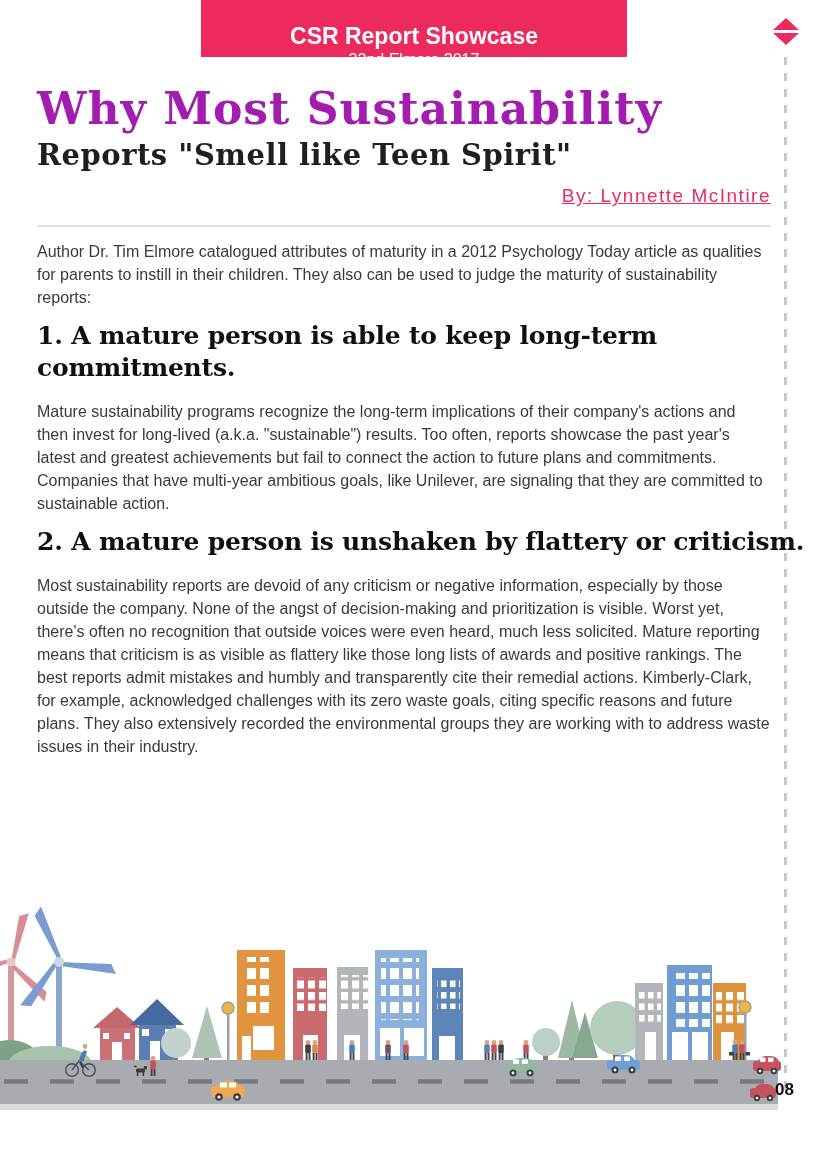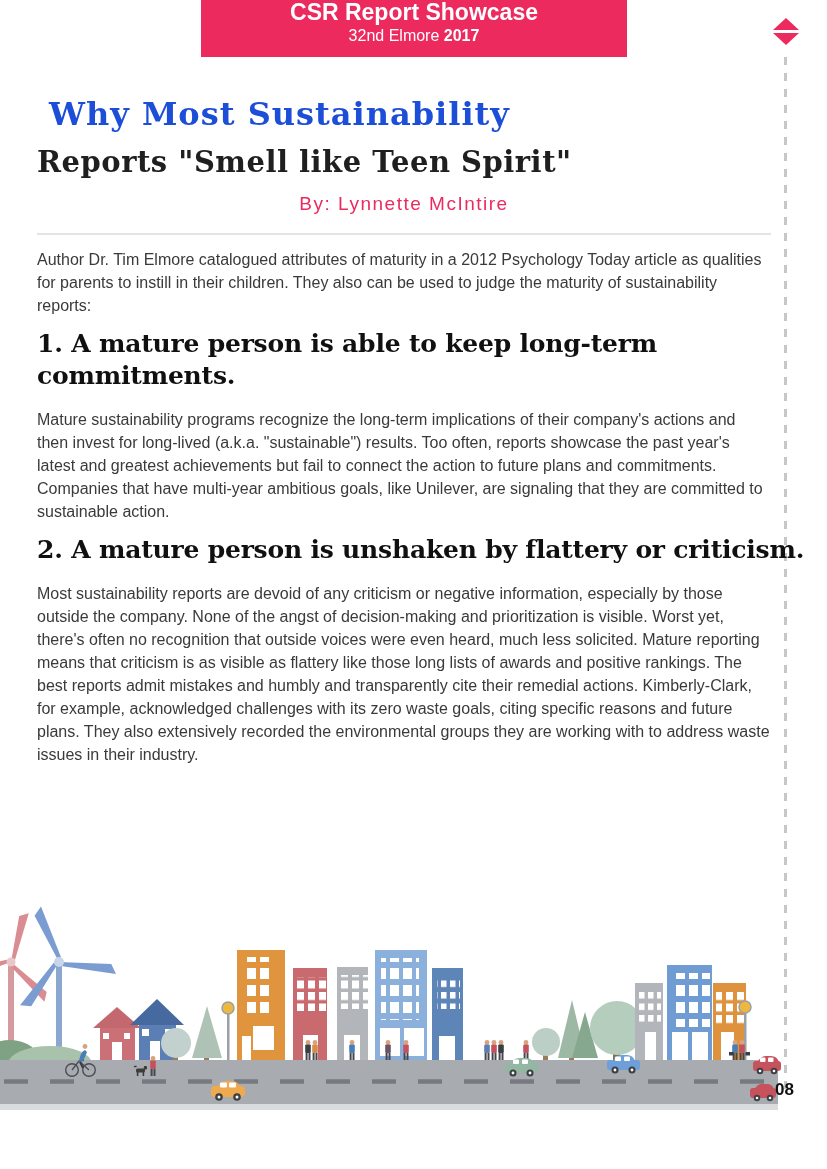--- a/index.html
+++ b/index.html
@@ -1,39 +1,39 @@
 <!DOCTYPE html>
 <html><head>
 <meta charset="utf-8">
 <style>
   html,body{margin:0;padding:0;background:#fff;}
   .page{position:relative;width:827px;height:1169px;background:#fff;overflow:hidden;
         font-family:"Liberation Sans",sans-serif;}
   
   .banner{position:absolute;left:201px;top:0;width:426px;height:57px;background:#ec2a5e;
-          color:#fff;text-align:center;box-sizing:border-box;padding-top:0;}
+          color:#fff;text-align:center;box-sizing:border-box;padding-top:24px;}
   .banner-title{font-size:23px;font-weight:bold;line-height:1.1;}
   .banner-sub{font-size:16px;margin-top:2px;}
-  .banner-sub .bold{font-weight:bold;}
+  .banner-sub .bold{font-weight:normal;}
   
   .diamond{position:absolute;left:773px;top:18px;width:26px;}
   .diamond .tri-up{width:0;height:0;border-left:13px solid transparent;border-right:13px solid transparent;
                    border-bottom:12px solid #ec2a5e;}
   .diamond .tri-down{width:0;height:0;border-left:13px solid transparent;border-right:13px solid transparent;
                      border-top:12px solid #ec2a5e;margin-top:3px;}
   
   .dash-line{position:absolute;left:784px;top:57px;width:3px;height:1033px;
              background:repeating-linear-gradient(to bottom,#c7c7c7 0 8px,transparent 8px 16px);}
   
   .content{position:absolute;left:37px;top:84px;width:734px;}
-  .title-accent{font-family:"DejaVu Serif",serif;font-weight:bold;font-size:32px;line-height:1.15;
-                color:#1d4ed8;letter-spacing:1px;margin:12px;}
+  .title-accent{font-family:"DejaVu Serif",serif;font-weight:bold;font-size:44px;line-height:1.15;
+                color:#a21caf;letter-spacing:1px;margin:0;}
   .title-rest{font-family:"DejaVu Serif",serif;font-weight:bold;font-size:29px;line-height:1.2;
               color:#1f1f1f;letter-spacing:.5px;margin:3px 0 0 0;}
-  .byline{color:#ec2a5e;font-size:19px;letter-spacing:1.5px;text-align:center;margin-top:13px;}
+  .byline{color:#ec2a5e;font-size:19px;letter-spacing:1.5px;text-align:right;margin-top:13px;text-decoration:underline;}
   .divider{border:none;border-top:2px solid #e4e4e4;margin:18px 0 0 0;}
   p.body{font-size:16px;line-height:23px;color:#3a3a3a;margin:13px 0 0 0;}
   .section-heading{font-family:"DejaVu Serif",serif;font-weight:bold;font-size:25px;line-height:1.28;
                    color:#101010;margin:11px 0 0 0;letter-spacing:-0.2px;}
   .heading-wrap{max-width:700px;}
   .heading-nowrap{white-space:nowrap;}
   p.section-body{margin-top:16px;}
   
   .city{position:absolute;left:0;top:900px;width:827px;height:210px;}
   

